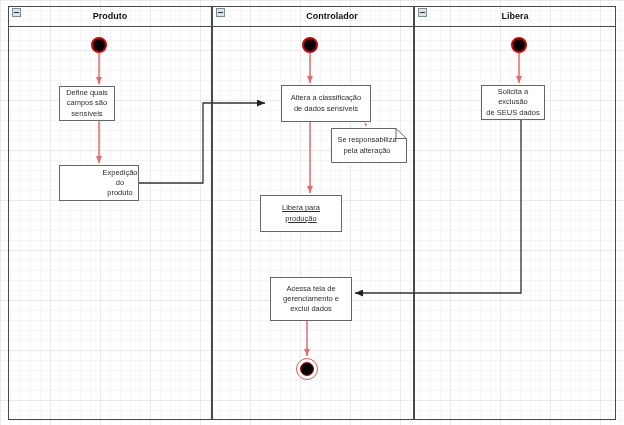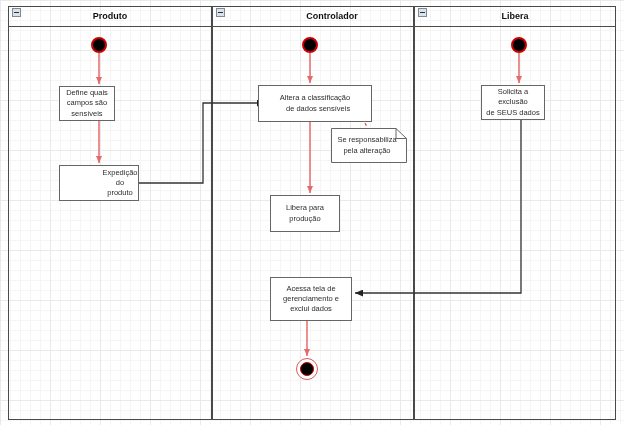--- a/index.html
+++ b/index.html
@@ -125,23 +125,23 @@
   <div class="initial-node" style="left:91px; top:37px;"></div>
   <div class="initial-node" style="left:302px; top:37px;"></div>
   <div class="initial-node" style="left:511px; top:37px;"></div>
 
   <div class="activity" style="left:59px; top:86px; width:56px; height:35px;">Define quais
 campos são
 sensíveis</div>
   <div class="activity" style="left:59px; top:165px; width:80px; height:36px;padding-left:42px;">Expedição do
 produto</div>
 
-  <div class="activity" style="left:258px; top:85px; width:114px; height:37px;text-align:right;">Altera a classificação
+  <div class="activity" style="left:281px; top:85px; width:90px; height:37px;">Altera a classificação
 de dados sensíveis</div>
-  <div class="activity" style="left:270px; top:195px; width:70px; height:37px;">Libera para
+  <div class="activity" style="left:260px; top:195px; width:82px; height:37px;text-decoration:underline;">Libera para
 produção</div>
   <div class="activity" style="left:270px; top:277px; width:82px; height:44px;">Acessa tela de
 gerenciamento e
 exclui dados</div>
 
   <div class="activity" style="left:481px; top:85px; width:64px; height:35px;">Solicita a exclusão
 de SEUS dados</div>
 
   <div class="note" style="left:331px; top:128px; width:76px; height:35px;">
     <svg width="76" height="35">

